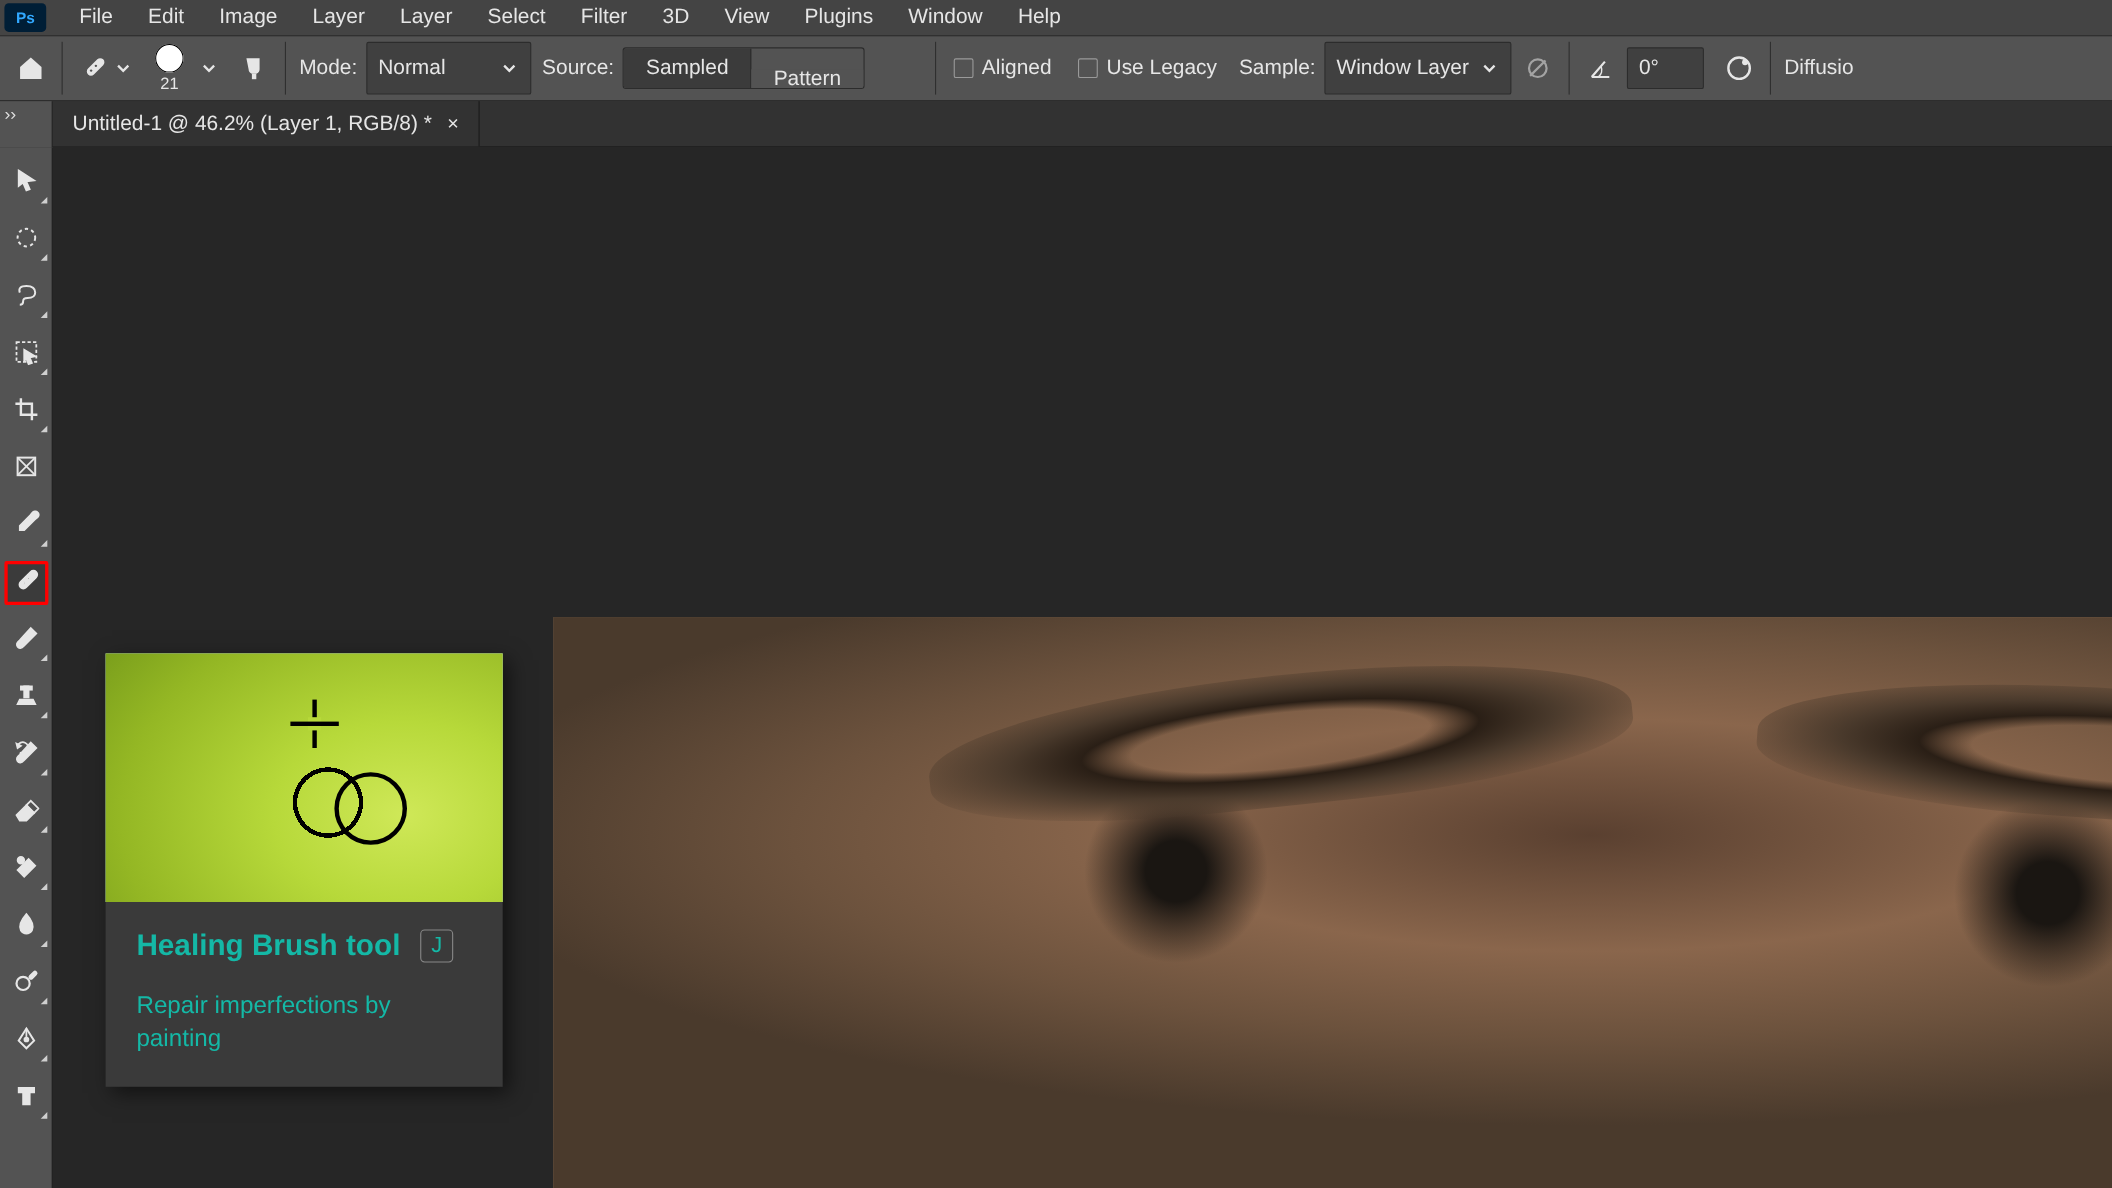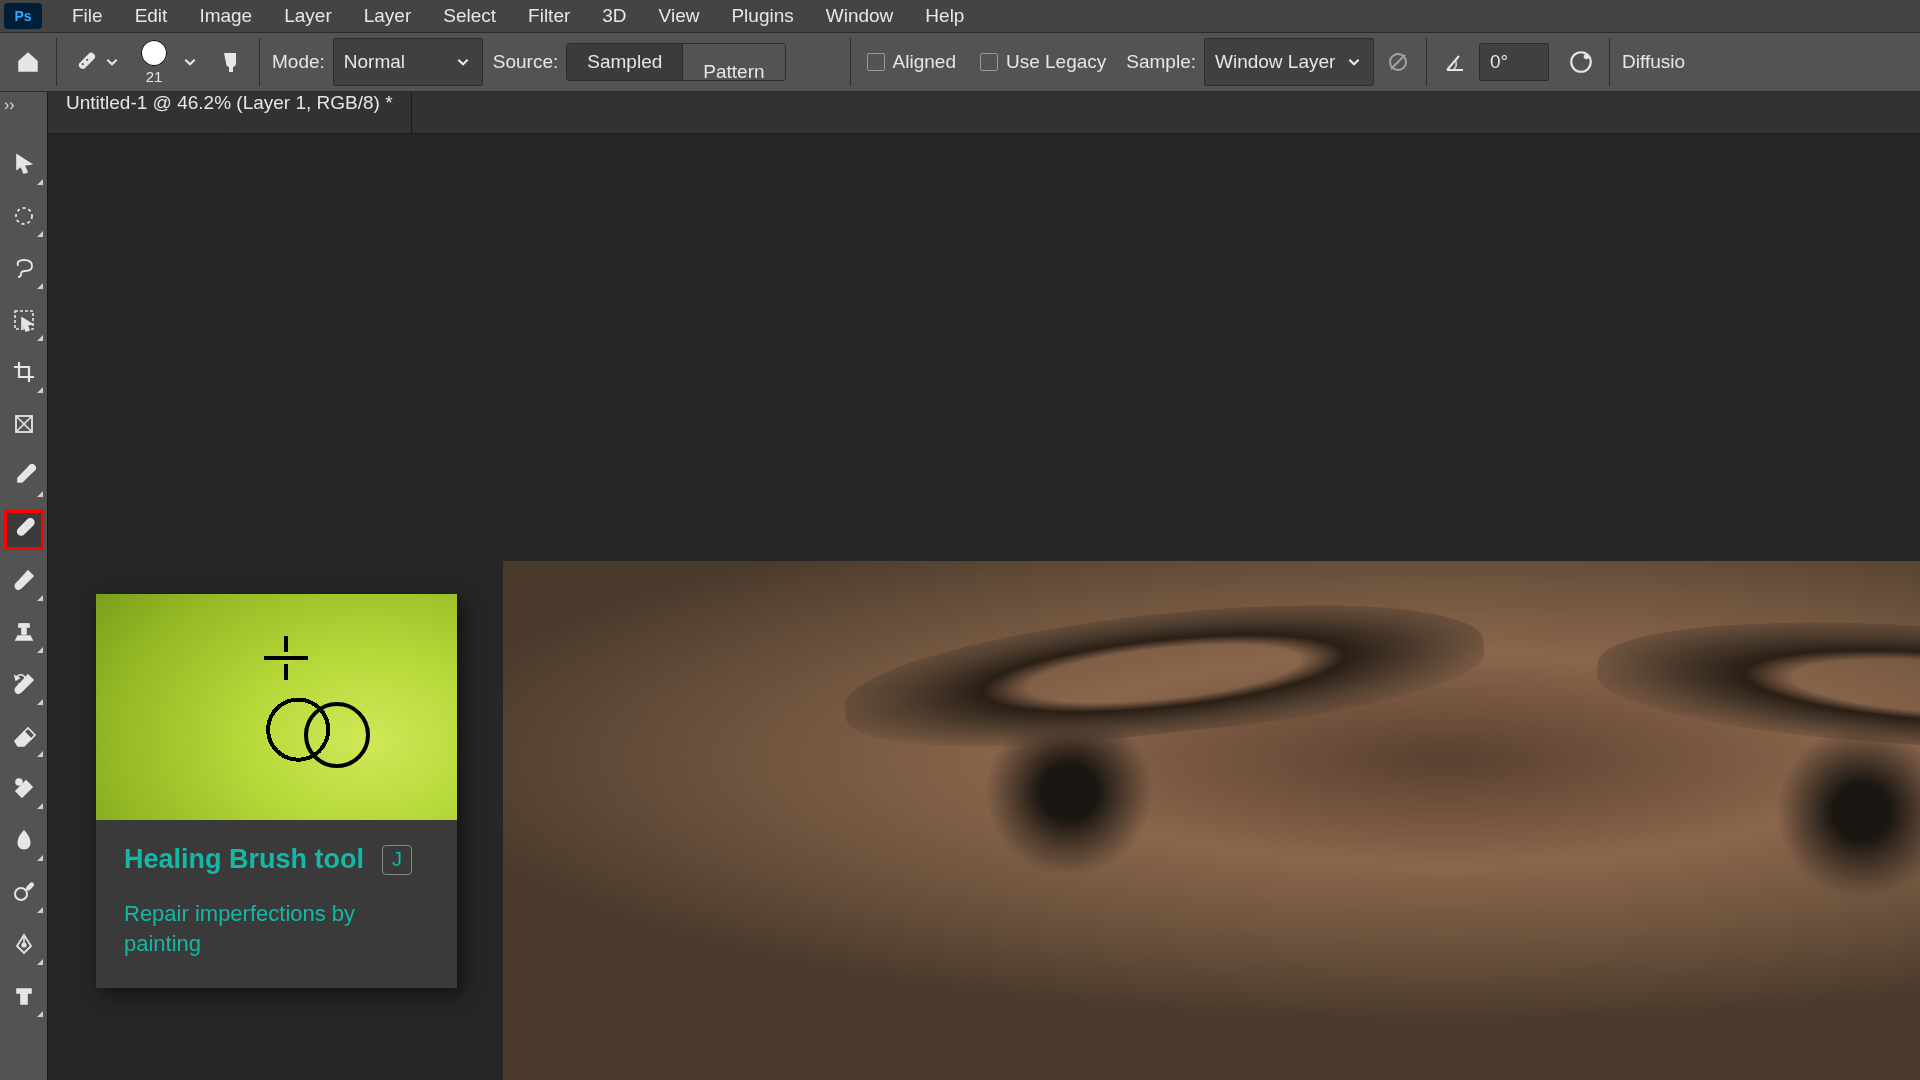--- a/index.html
+++ b/index.html
@@ -110,21 +110,20 @@
     display:flex; align-items:stretch;
     border-bottom:1px solid #1a1a1a;
   }
   .doc-tab {
     display:flex; align-items:center;
     padding:0 18px;
     background:#323232;
     border-right:1px solid #1a1a1a;
     font-size:19px;
     gap:14px;
-    flex-direction:column;
   }
   .doc-tab .close-x { font-size:18px; cursor:default; }
 
   
   .toolbar {
     position:absolute; top:134px; left:0; width:48px; bottom:0;
     background:#535353; border-right:1px solid #1a1a1a;
     display:flex; flex-direction:column; align-items:center;
     padding-top:6px;
   }

